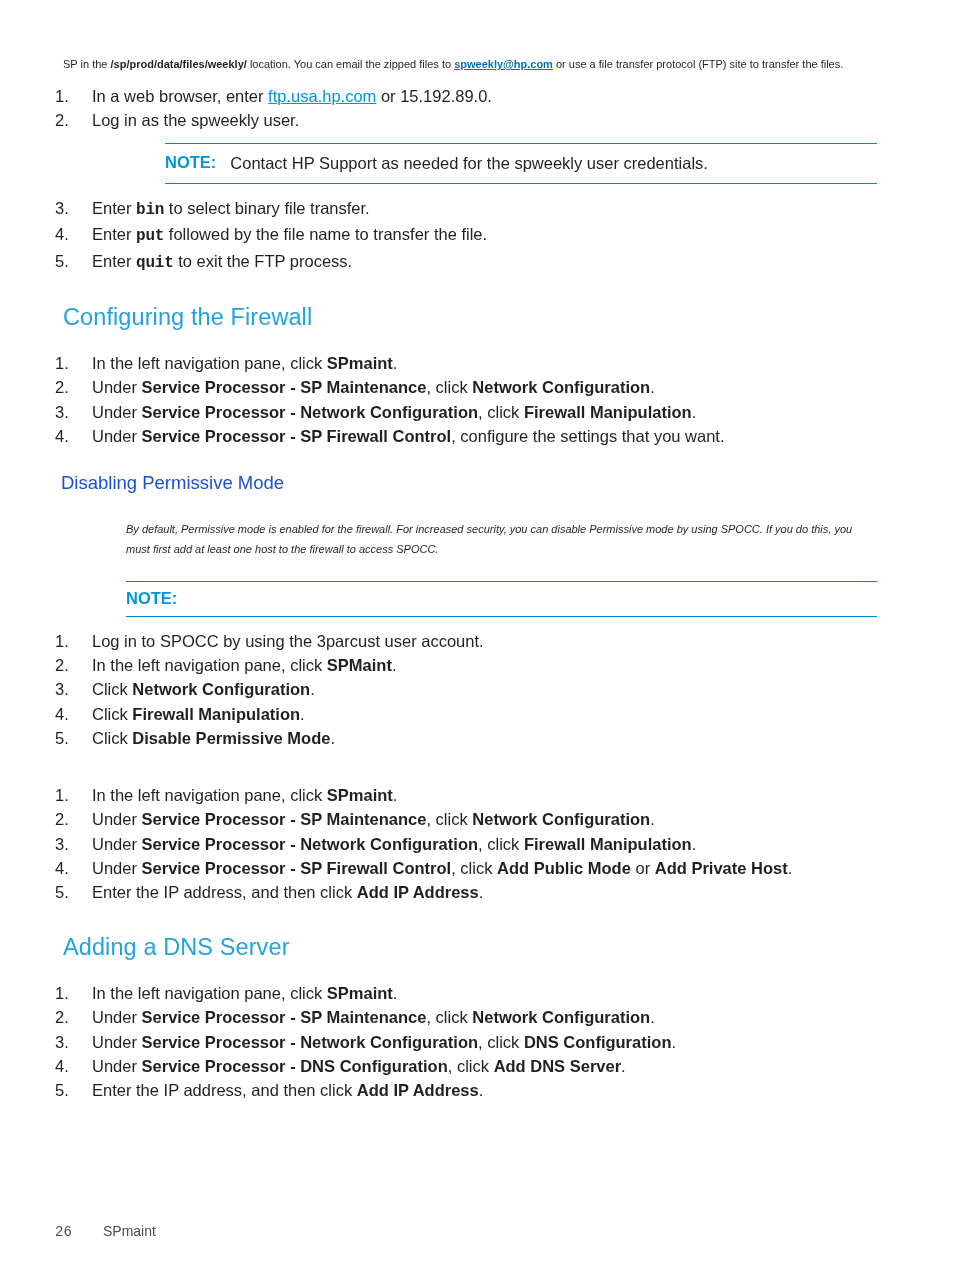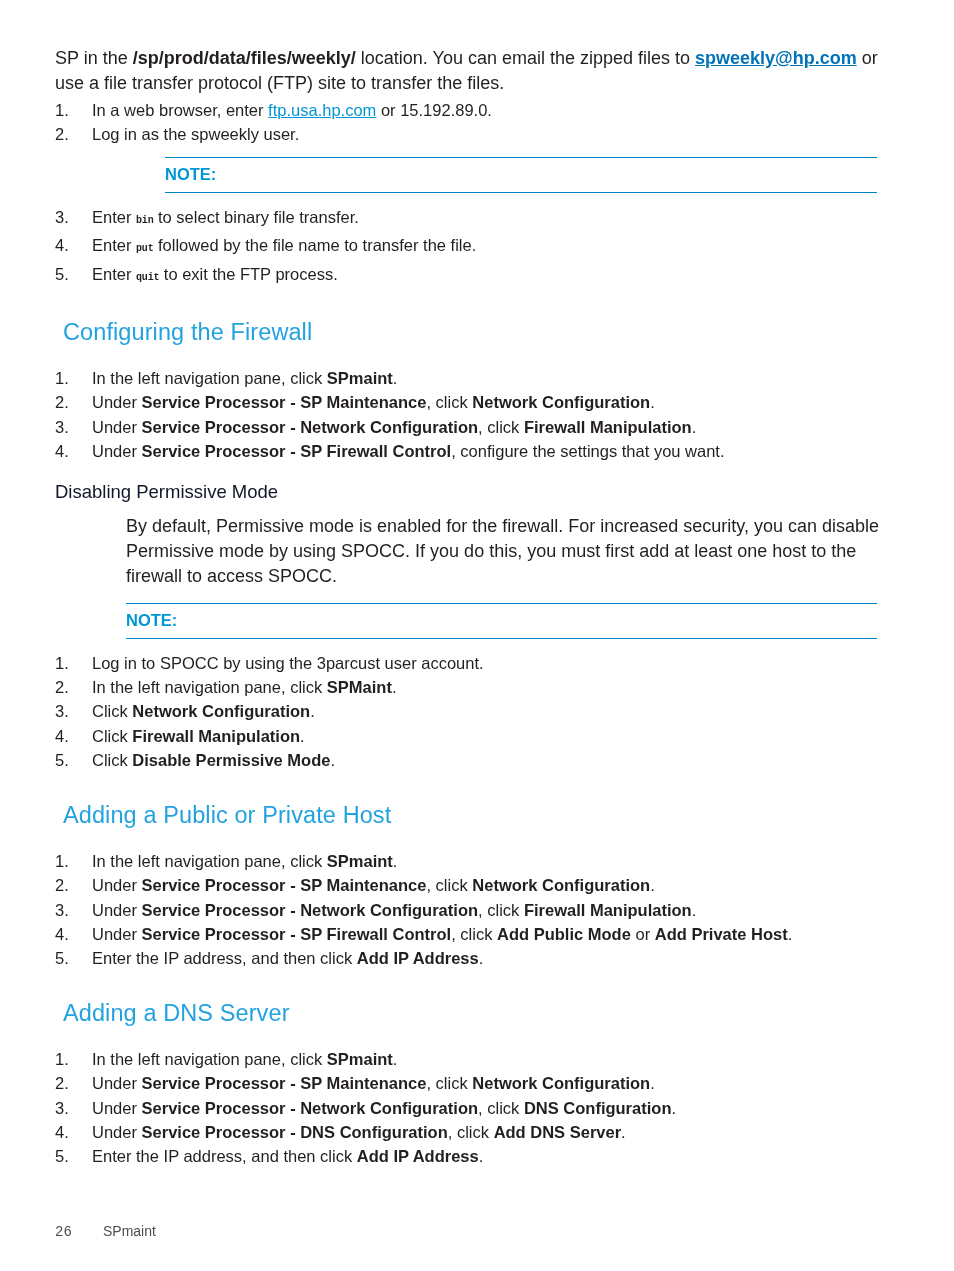--- a/index.html
+++ b/index.html
@@ -25,32 +25,33 @@
   
   .content {
     position: absolute;
     left: 55px;
     top: 46px;
     width: 830px;
   }
 
   
   .para {
-    font-size: 18px;
-    line-height: 25px;
+    font-size: 11px;
+    line-height: 20px;
     color: #231f20;
-    margin: 0;
+    margin: 8px;
   }
   .para.indent {
     margin-left: 71px;
+    font-style: italic;
   }
   b, .b { font-weight: bold; }
   code, .mono {
     font-family: "Liberation Mono", "DejaVu Sans Mono", monospace;
-    font-size: 10px;
+    font-size: 16px;
     font-weight: bold;
     letter-spacing: -0.2px;
   }
 
   
   a.link {
     color: #0096d6;
     text-decoration: underline;
   }
   a.link.strong {
@@ -63,22 +64,22 @@
     font-size: 23.5px;
     font-weight: normal;
     color: #22a2df;
     margin: 8px;
     line-height: 28px;
     letter-spacing: 0.1px;
   }
   h2.heading2 {
     font-size: 18.5px;
     font-weight: normal;
-    color: #0f172a;
-    margin: 0;
+    color: #1d4ed8;
+    margin: 6px;
     line-height: 24px;
   }
 
   
   ol.steps {
     margin: 0;
     padding: 0;
     list-style: none;
   }
   ol.steps > li {
@@ -169,20 +170,21 @@
         <span class="num">2.</span><span>Log in as the spweekly user.</span>
       </li>
     </ol>
 
     <div class="sp-10"></div>
 
     <div class="note n1" style="margin-left:110px; width:712px;">
       <div class="rule"></div>
       <div class="body">
         <span class="label">NOTE:</span>
+        <span class="text">Contact HP Support as needed for the spweekly user credentials.</span>
       </div>
       <div class="rule"></div>
     </div>
 
     <div class="sp-12"></div>
 
     <ol class="steps lvl-b">
       <li>
         <span class="num">3.</span><span>Enter </span><code>bin</code><span> to select binary file transfer.</span>
       </li>
@@ -249,21 +251,20 @@
       <li>
         <span class="num">4.</span><span>Click </span><b>Firewall Manipulation</b><span>.</span>
       </li>
       <li>
         <span class="num">5.</span><span>Click </span><b>Disable Permissive Mode</b><span>.</span>
       </li>
     </ol>
 
     <div class="sp-20"></div>
 
-    <h1 class="heading1">Adding a Public or Private Host</h1>
 
     <div class="sp-12"></div>
 
     <ol class="steps lvl-a">
       <li>
         <span class="num">1.</span><span>In the left navigation pane, click </span><b>SPmaint</b><span></span><b></b><span></span><b></b><span>.</span>
       </li>
       <li>
         <span class="num">2.</span><span>Under </span><b>Service Processor - SP Maintenance</b><span>, click </span><b>Network Configuration</b><span></span><b></b><span>.</span>
       </li>

